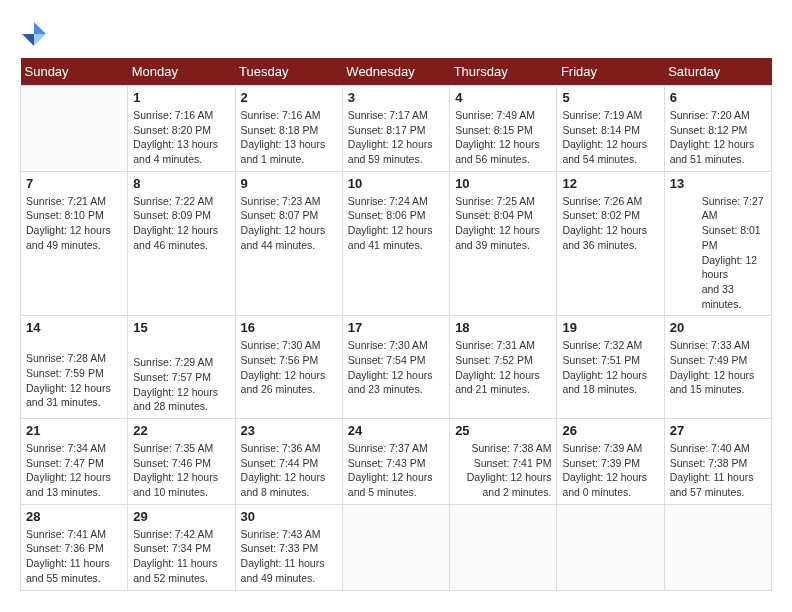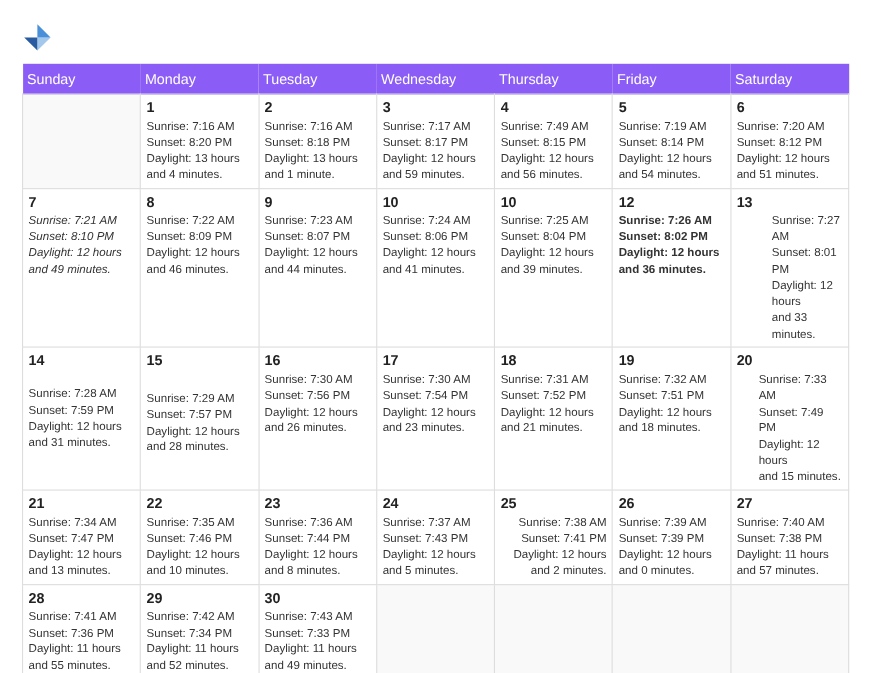--- a/index.html
+++ b/index.html
@@ -46,21 +46,21 @@
     .location-title {
       font-size: 14px;
       color: #555;
     }
     table {
       width: 100%;
       border-collapse: collapse;
       font-size: 11px;
     }
     thead tr th {
-      background-color: #8b5cf6;
+      background-color: #7f1d1d;
       color: #fff;
       padding: 6px 4px;
       text-align: left;
       font-size: 13px;
       font-weight: normal;
     }
     tbody tr td {
       border: 1px solid #ddd;
       vertical-align: top;
       padding: 4px 5px;
@@ -158,21 +158,21 @@
           <div class="day-number">6</div>
           <div class="day-info" style="white-space: pre-line;">Sunrise: 7:20 AM
 Sunset: 8:12 PM
 Daylight: 12 hours
 and 51 minutes.</div>
         </td>
       </tr>
       <tr>
         <td>
           <div class="day-number">7</div>
-          <div class="day-info" style="white-space: pre-line; font-style: italic;">Sunrise: 7:21 AM
+          <div class="day-info" style="white-space: pre-line;">Sunrise: 7:21 AM
 Sunset: 8:10 PM
 Daylight: 12 hours
 and 49 minutes.</div>
         </td>
         <td>
           <div class="day-number">8</div>
           <div class="day-info" style="white-space: pre-line;">Sunrise: 7:22 AM
 Sunset: 8:09 PM
 Daylight: 12 hours
 and 46 minutes.</div>
@@ -193,21 +193,21 @@
         </td>
         <td>
           <div class="day-number">10</div>
           <div class="day-info" style="white-space: pre-line;">Sunrise: 7:25 AM
 Sunset: 8:04 PM
 Daylight: 12 hours
 and 39 minutes.</div>
         </td>
         <td>
           <div class="day-number">12</div>
-          <div class="day-info" style="white-space: pre-line; font-weight: bold;">Sunrise: 7:26 AM
+          <div class="day-info" style="white-space: pre-line;">Sunrise: 7:26 AM
 Sunset: 8:02 PM
 Daylight: 12 hours
 and 36 minutes.</div>
         </td>
         <td>
           <div class="day-number">13</div>
           <div class="day-info" style="white-space: pre-line; margin-left: 32px;">Sunrise: 7:27 AM
 Sunset: 8:01 PM
 Daylight: 12 hours
 and 33 minutes.</div>
@@ -251,21 +251,21 @@
         </td>
         <td>
           <div class="day-number">19</div>
           <div class="day-info" style="white-space: pre-line;">Sunrise: 7:32 AM
 Sunset: 7:51 PM
 Daylight: 12 hours
 and 18 minutes.</div>
         </td>
         <td>
           <div class="day-number">20</div>
-          <div class="day-info" style="white-space: pre-line; margin-left: 20px;">Sunrise: 7:33 AM
+          <div class="day-info" style="white-space: pre-line;">Sunrise: 7:33 AM
 Sunset: 7:49 PM
 Daylight: 12 hours
 and 15 minutes.</div>
         </td>
       </tr>
       <tr>
         <td>
           <div class="day-number">21</div>
           <div class="day-info" style="white-space: pre-line;">Sunrise: 7:34 AM
 Sunset: 7:47 PM

